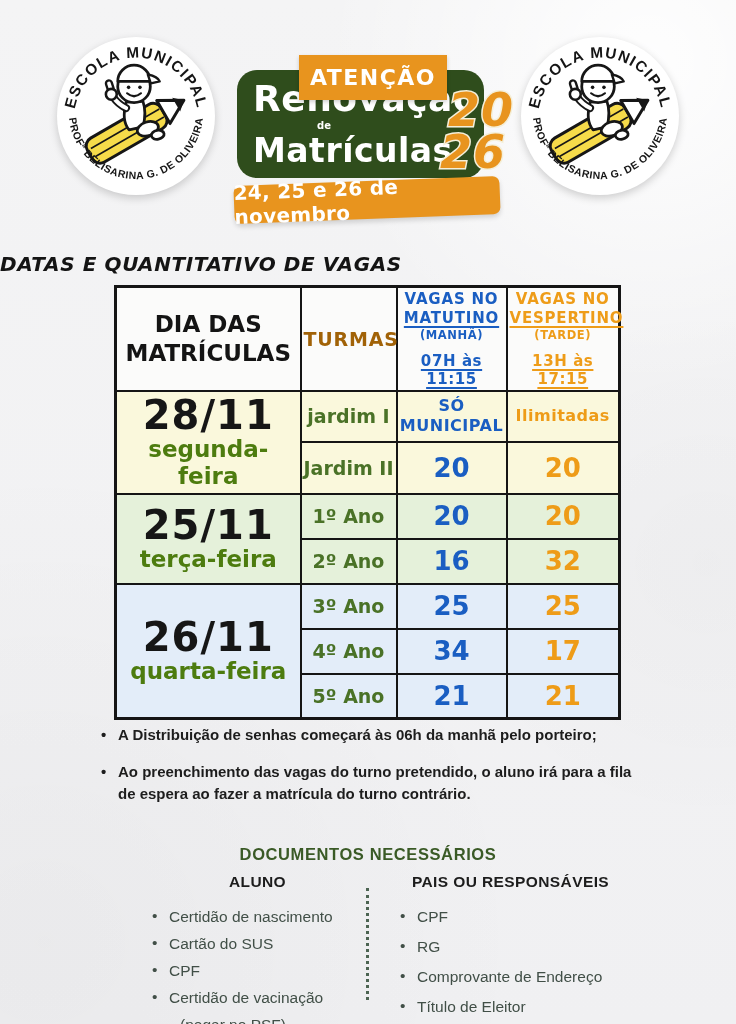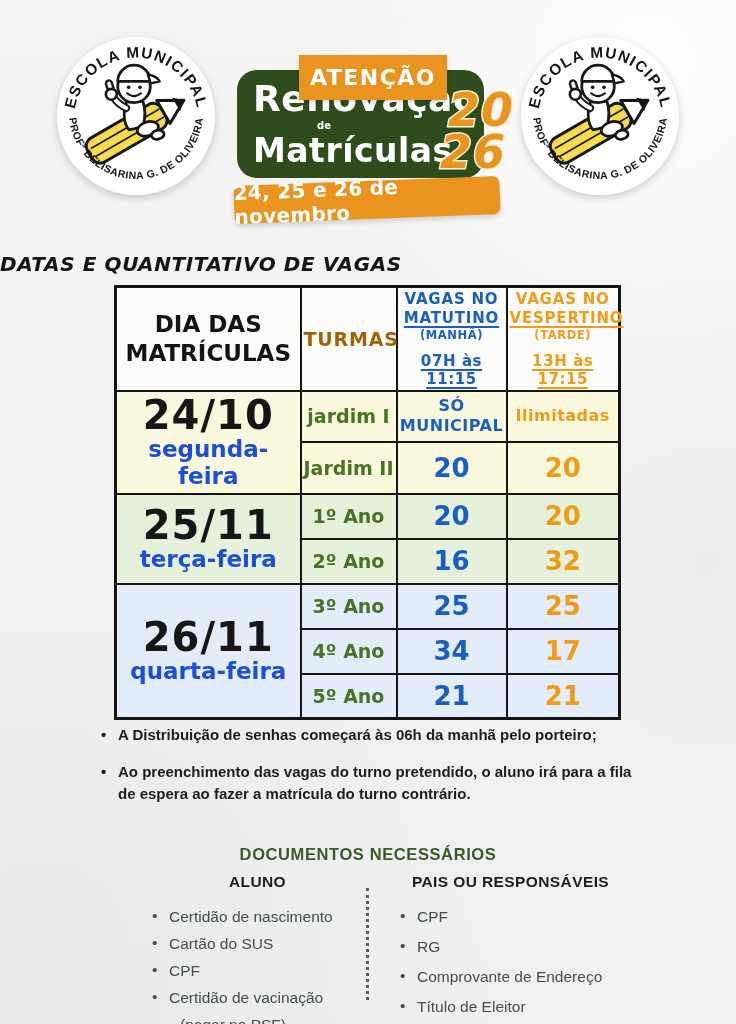--- a/index.html
+++ b/index.html
@@ -67,21 +67,21 @@
   tr.g1{ height:51px; } tr.g2{ height:45px; } tr.g3{ height:45px; }
   tr.g1 td{ background:#FAF8DC; } tr.g2 td{ background:#E5F1DA; } tr.g3 td{ background:#E3EDF9; }
   .h-dia{ font-size:23px; font-weight:bold; color:#141414; line-height:1.25; }
   .h-turmas{ font-size:19px; font-weight:bold; color:#a16207; letter-spacing:0.8px; }
   .h-mat{ color:#1A5EC2; } .h-vesp{ color:#EE9C18; }
   .vg-line{ font-size:15px; font-weight:bold; letter-spacing:0.8px; line-height:1.25; }
   .vg-small{ font-size:11.5px; font-weight:bold; letter-spacing:0.6px; }
   .vg-time{ font-size:15px; font-weight:bold; letter-spacing:0.6px; margin-top:10px; }
   .und{ text-decoration:underline; text-decoration-thickness:2px; text-underline-offset:3px; }
   .day-date{ font-size:40px; font-weight:bold; color:#161616; letter-spacing:1px; line-height:1.05; }
-  .day-week{ font-size:23px; font-weight:bold; color:#1d4ed8; line-height:1.2; }
+  .day-week{ font-size:23px; font-weight:bold; color:#4d7c0f; line-height:1.2; }
   td.turma{ font-size:19px; font-weight:bold; color:#4A7227; }
   td.mat{ color:#1A5EC2; font-size:26px; font-weight:bold; }
   td.vesp{ color:#EE9C18; font-size:26px; font-weight:bold;margin-left:32px; }
   td.txt{ font-size:16px; letter-spacing:0.5px; line-height:1.25; }
 
   
   .notes{ position:absolute; left:101px; top:724px; width:552px; list-style:none; }
   .notes li{
     position:relative; padding-left:17px; margin-bottom:15px;
     font-size:15px; font-weight:bold; color:#1d1d1d; line-height:1.45;
@@ -211,21 +211,21 @@
           <div class="vg-line">VAGAS NO</div>
           <div class="vg-line und">VESPERTINO</div>
           <div class="vg-small">(TARDE)</div>
           <div class="vg-time und">13H às 17:15</div>
         </th>
       </tr>
     </thead>
     <tbody>
       <tr class="g1">
         <td rowspan="2" class="day-cell">
-          <div class="day-date">24/10</div>
+          <div class="day-date">28/11</div>
           <div class="day-week">segunda-feira</div>
         </td>
         <td class="turma">jardim I</td>
         <td class="mat txt">SÓ MUNICIPAL</td>
         <td class="vesp txt">Ilimitadas</td>
       </tr>
       <tr class="g1">
         <td class="turma">Jardim II</td>
         <td class="mat">20</td>
         <td class="vesp">20</td>

